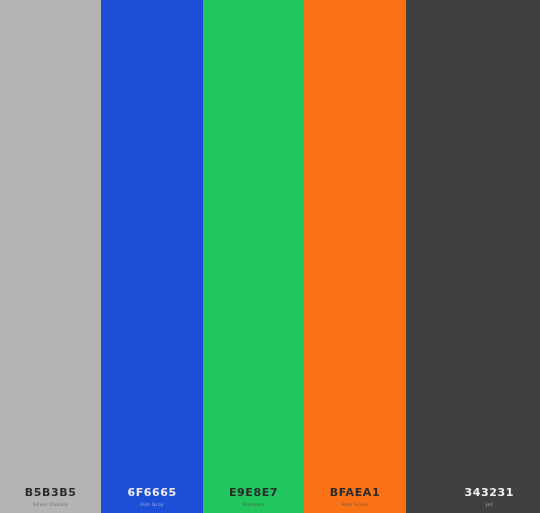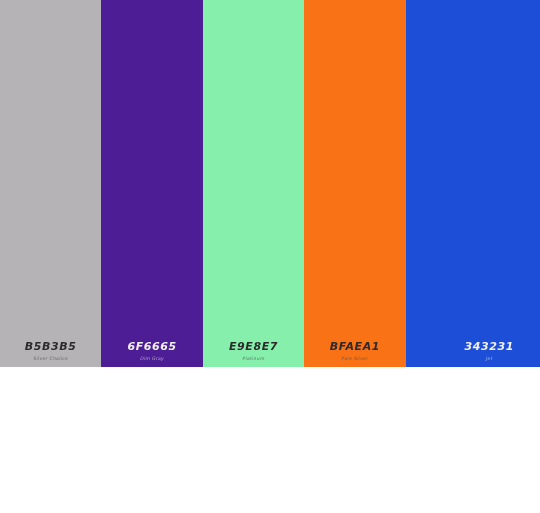--- a/index.html
+++ b/index.html
@@ -9,22 +9,21 @@
     height: 513px;
     overflow: hidden;
     background: #ffffff;
     font-family: "DejaVu Sans", "Liberation Sans", sans-serif;
   }
 
   #palette {
     display: flex;
     flex-direction: row;
     width: 540px;
-    height: 367px;
-    font-style: italic;
+    height: 513px;
   }
 
   .swatch {
     flex: 1 1 0;
     height: 100%;
     position: relative;
     display: flex;
     flex-direction: column;
     align-items: center;
     justify-content: flex-end;
@@ -61,33 +60,33 @@
 </head>
 <body>
 
 <div id="palette">
 
   <div class="swatch text-dark" style="background-color:#B5B3B5;">
     <div class="swatch-hex">B5B3B5</div>
     <div class="swatch-name">Silver Chalice</div>
   </div>
 
-  <div class="swatch text-light" style="background-color:#4c1d95;">
+  <div class="swatch text-light" style="background-color:#1d4ed8;">
     <div class="swatch-hex">6F6665</div>
     <div class="swatch-name">Dim Gray</div>
   </div>
 
-  <div class="swatch text-dark" style="background-color:#86efac;">
+  <div class="swatch text-dark" style="background-color:#22c55e;">
     <div class="swatch-hex">E9E8E7</div>
     <div class="swatch-name">Platinum</div>
   </div>
 
   <div class="swatch text-dark" style="background-color:#f97316;">
     <div class="swatch-hex">BFAEA1</div>
     <div class="swatch-name">Pale Silver</div>
   </div>
 
-  <div class="swatch text-light" style="background-color:#1d4ed8;padding-left:33px;">
+  <div class="swatch text-light" style="background-color:#404040;padding-left:33px;">
     <div class="swatch-hex">343231</div>
     <div class="swatch-name">Jet</div>
   </div>
 
 </div>
 
 </body></html>

